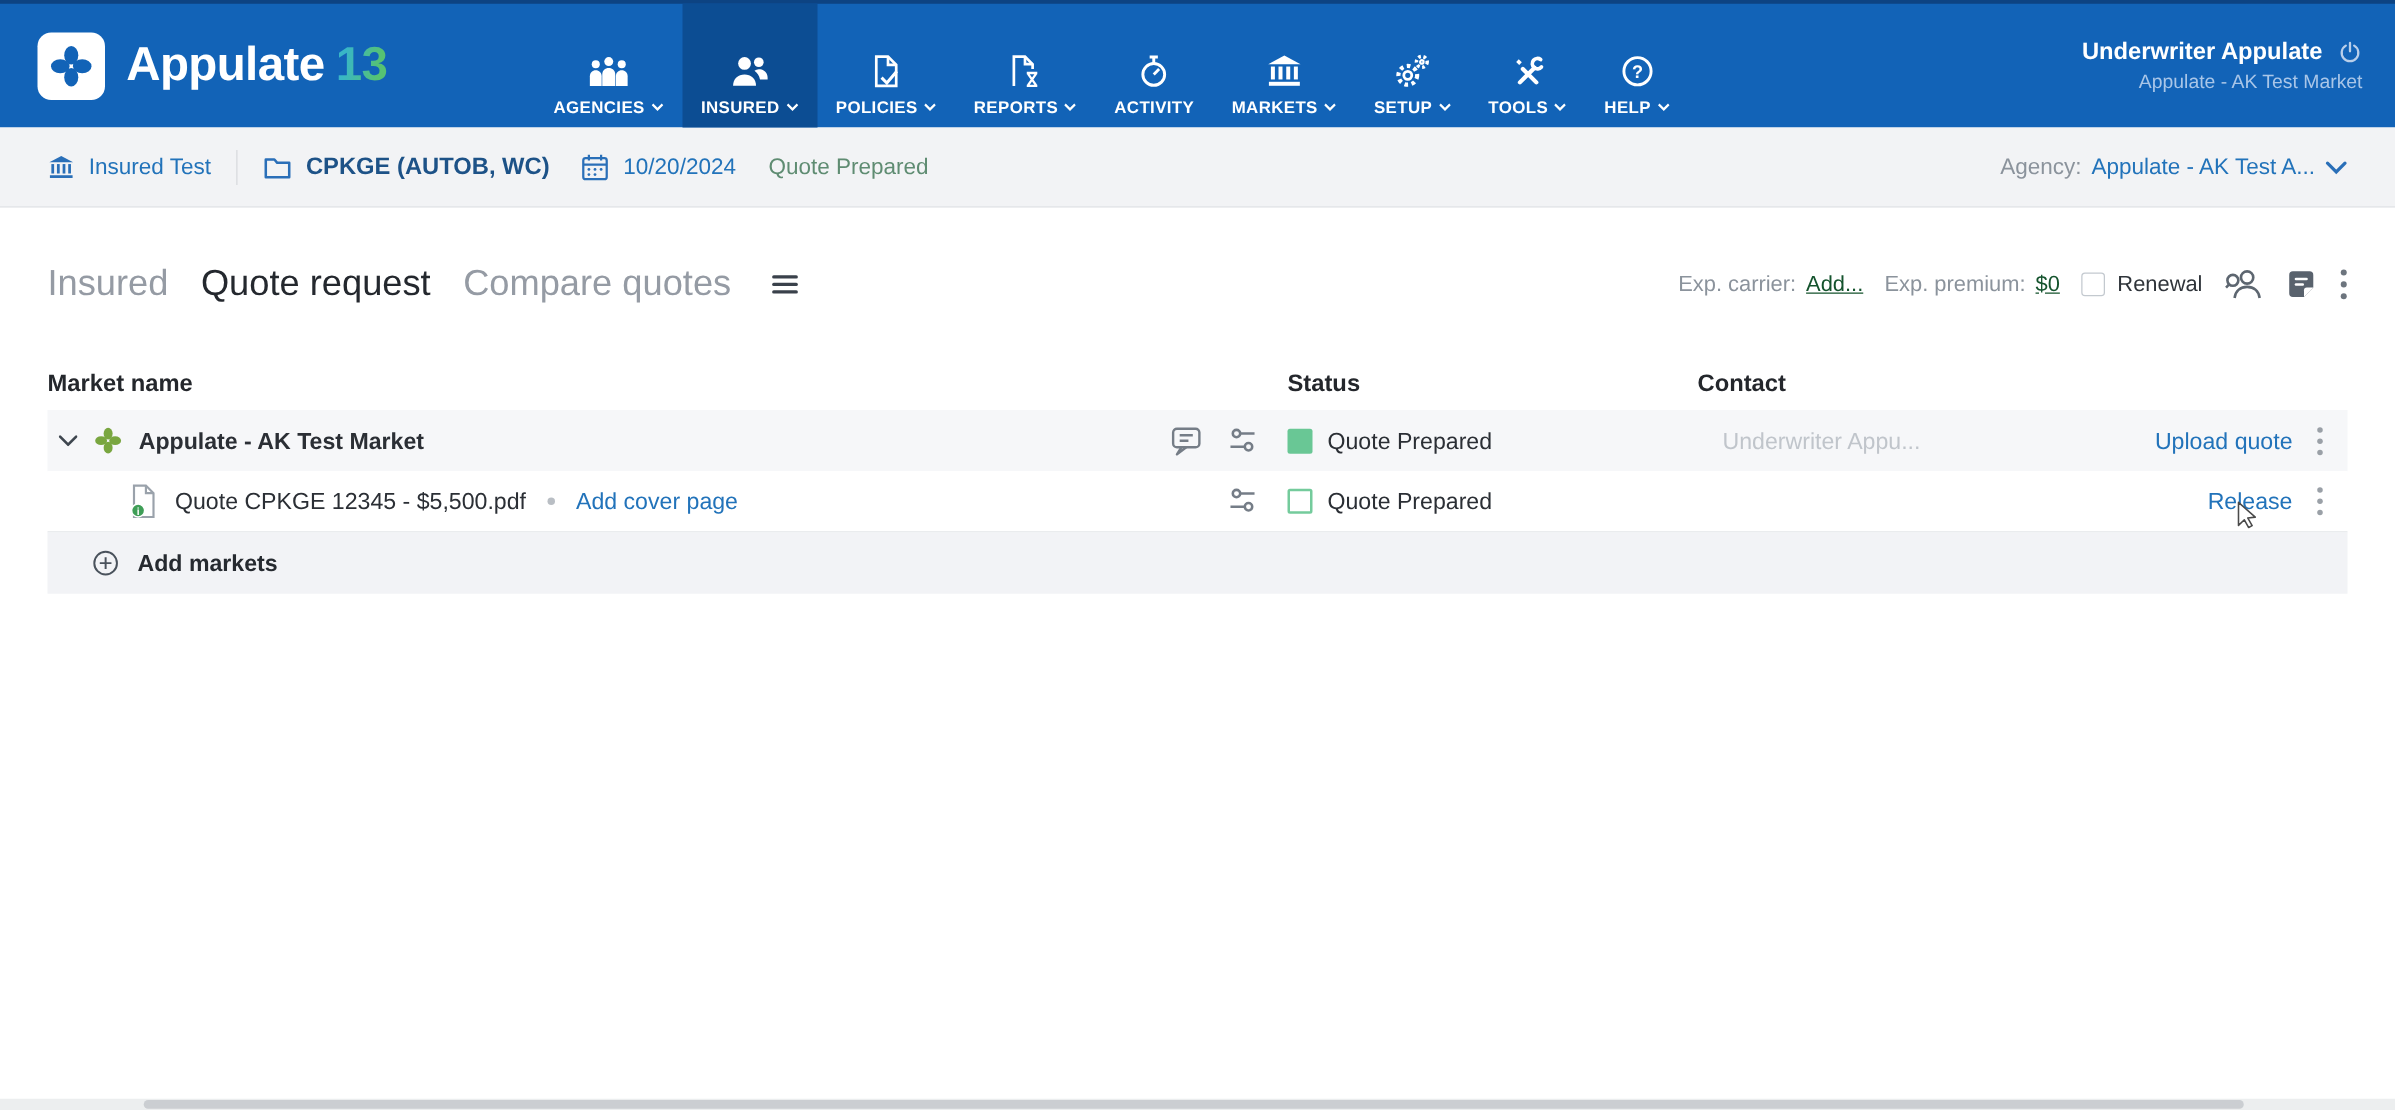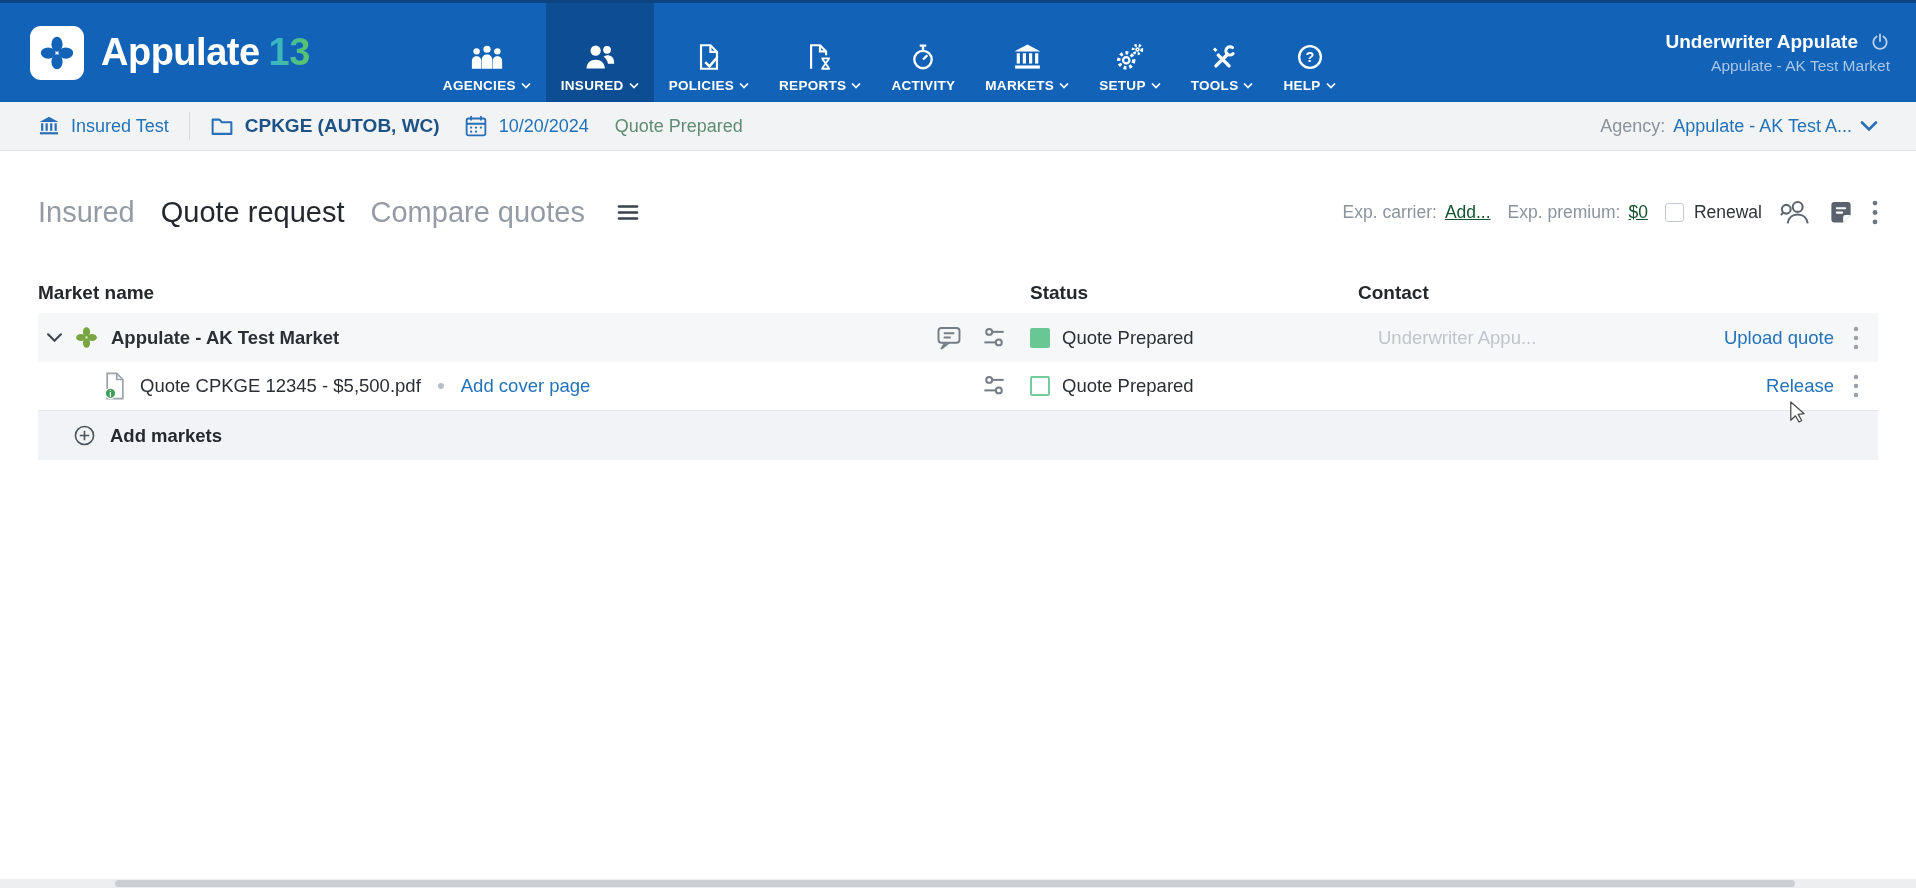--- a/index.html
+++ b/index.html
@@ -17,21 +17,21 @@
   .menu-item { display:flex; flex-direction:column; align-items:center; justify-content:flex-end; padding:8px 15px 9px; cursor:pointer; }
   .menu-item.active { background:#0c4d93; }
   .mi-icon { height:36px; display:flex; align-items:center; margin-bottom:3px; }
   .mi-label { display:flex; align-items:center; gap:5px; font-size:13.5px; font-weight:bold; letter-spacing:.3px; white-space:nowrap; }
   .user { margin-left:auto; padding-right:26px; display:flex; flex-direction:column; justify-content:center; align-items:flex-end; }
   .user-top { display:flex; align-items:center; gap:12px; }
   .user-name { font-size:19px; font-weight:bold; }
   .user-org { margin-top:4px; font-size:15.5px; color:#a9c6e8; }
 
   
-  .crumbbar { height:49px; background:#f2f3f5; border-bottom:1px solid #e1e3e6; display:flex; align-items:center; padding:0 38px; font-size:18px; }
+  .crumbbar { height:64px; background:#f2f3f5; border-bottom:1px solid #e1e3e6; display:flex; align-items:center; padding:0 38px; font-size:18px; }
   .crumb-group { display:flex; align-items:center; gap:11px; white-space:nowrap; }
   .crumb-link { color:#2273ba; cursor:pointer; }
   .crumb-pkg { color:#1d5287; font-weight:bold; font-size:19px; }
   .crumb-sep { width:1px; height:28px; background:#d7dadd; margin:0 20px; }
   .crumb-gap { width:24px; }
   .crumb-status { color:#5f8c72; margin-left:26px; }
   .crumb-right { margin-left:auto; display:flex; align-items:center; gap:8px; }
   .crumb-right .lbl { color:#8b939c; }
   .crumb-right .val { color:#2273ba; cursor:pointer; }
 

